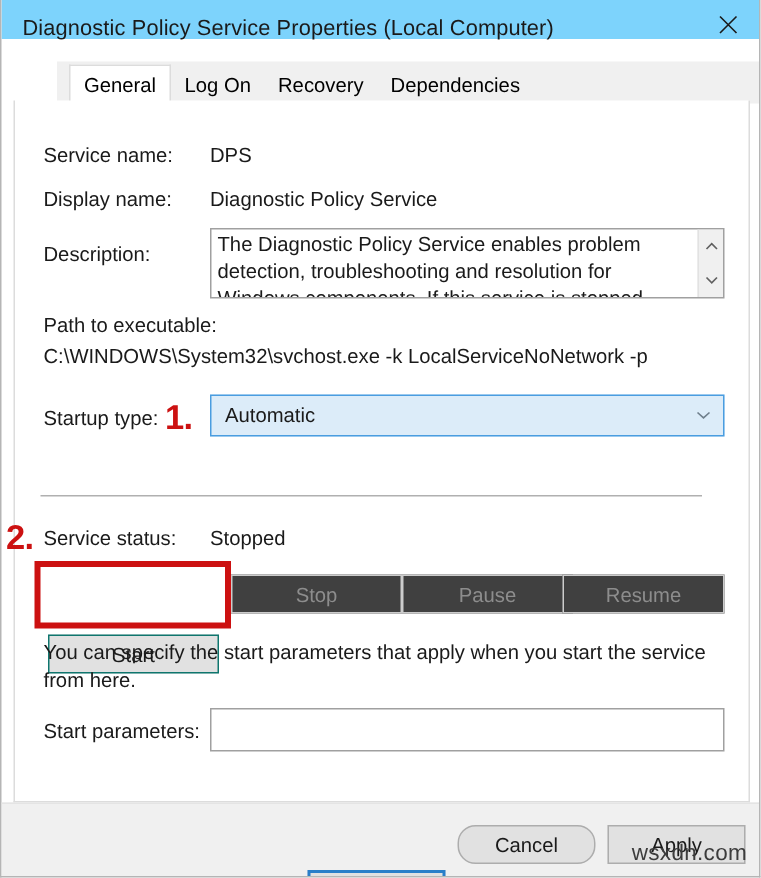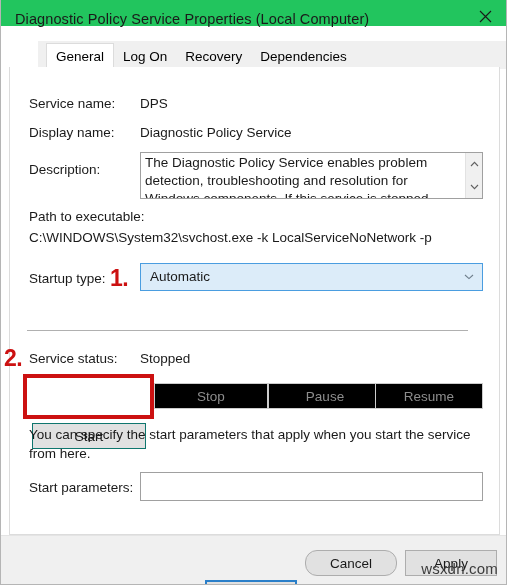--- a/index.html
+++ b/index.html
@@ -25,21 +25,21 @@
     border-bottom: 1px solid #b5b5b5;
     overflow: hidden;
   }
 
   
   #titlebar {
     position: absolute;
     left: 0; top: 0;
     width: 507px;
     height: 26px;
-    background: #22c55e;
+    background: #7dd3fc;
     text-decoration: underline;
   }
   #title-text {
     position: absolute;
     left: 14px;
     top: 11px;
     font-size: 14.5px;
     color: #1a1a1a;
     white-space: nowrap;
     letter-spacing: 0.1px;
@@ -240,21 +240,21 @@
     cursor: default;
     white-space: nowrap;
   }
   .action-button.enabled {
     background: #e1e1e1;
     border: 1px solid #0f766e;
     color: #1a1a1a;
     margin-top: 40px;
   }
   .action-button.disabled {
-    background: #000000;
+    background: #404040;
     border: 1px solid #cccccc;
     color: #8d8d8d;
   }
   #btn-start  { left: 22px;  width: 114px; }
   #btn-stop   { left: 144px; width: 114px; }
   #btn-pause  { left: 258px; width: 114px; }
   #btn-resume { left: 365px; width: 108px; }
 
   
   #start-highlight {

